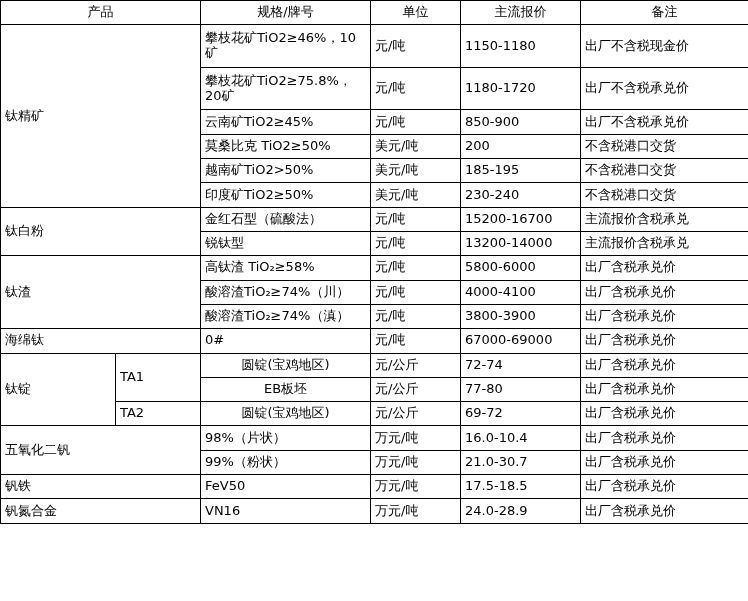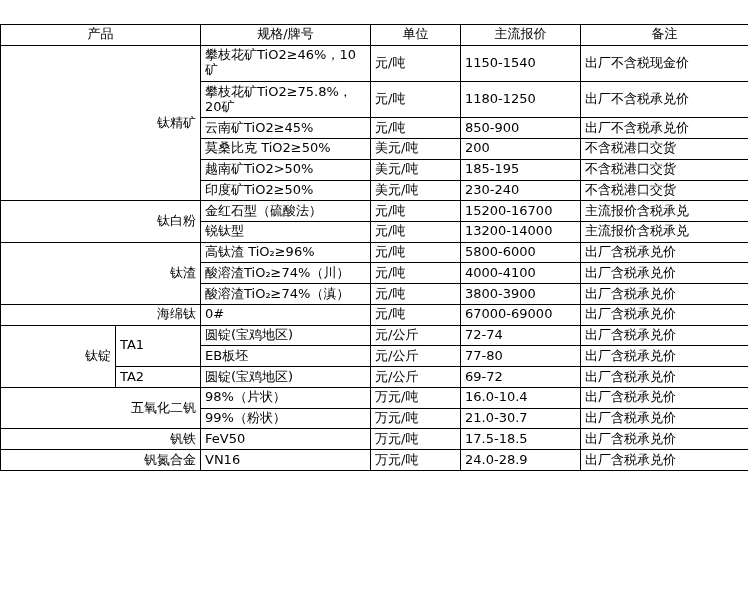--- a/index.html
+++ b/index.html
@@ -10,37 +10,36 @@
   body {
     width: 748px;
     height: 601px;
     font-family: "DejaVu Sans", "Liberation Sans", sans-serif;
     color: #000000;
     overflow: hidden;
   }
   table.price-table {
     border-collapse: collapse;
     width: 748px;
-    height: 447px;
+    height: 524px;
     table-layout: fixed;
-    margin-top: 24px;
   }
   table.price-table td,
   table.price-table th {
     border: 1px solid #000000;
     font-size: 13px;
     font-weight: normal;
     padding: 2px 4px;
     line-height: 1.15;
     box-sizing: border-box;
   }
-  .c-center { text-align: left; }
+  .c-center { text-align: center; }
   .c-left   { text-align: left; padding-left: 6px; }
   .hdr td { text-align: center; font-size: 14px; }
-  .catcell { text-align: right; font-size: 14px; }
+  .catcell { text-align: left; font-size: 14px; }
 </style>
 </head>
 <body>
 
 <table class="price-table">
   <colgroup>
     <col style="width:115px">
     <col style="width:85px">
     <col style="width:170px">
     <col style="width:90px">
@@ -53,27 +52,27 @@
       <td class="c-center">规格/牌号</td>
       <td class="c-center">单位</td>
       <td class="c-center">主流报价</td>
       <td class="c-center">备注</td>
     </tr>
 
     <tr>
       <td class="catcell" colspan="2" rowspan="6">钛精矿</td>
       <td class="c-left">攀枝花矿TiO2≥46%，10矿</td>
       <td class="c-left">元/吨</td>
-      <td class="c-left">1150-1540</td>
+      <td class="c-left">1150-1180</td>
       <td class="c-left">出厂不含税现金价</td>
     </tr>
     <tr>
       <td class="c-left">攀枝花矿TiO2≥75.8%，20矿</td>
       <td class="c-left">元/吨</td>
-      <td class="c-left">1180-1250</td>
+      <td class="c-left">1180-1720</td>
       <td class="c-left">出厂不含税承兑价</td>
     </tr>
     <tr>
       <td class="c-left">云南矿TiO2≥45%</td>
       <td class="c-left">元/吨</td>
       <td class="c-left">850-900</td>
       <td class="c-left">出厂不含税承兑价</td>
     </tr>
     <tr>
       <td class="c-left">莫桑比克 TiO2≥50%</td>
@@ -103,21 +102,21 @@
     </tr>
     <tr>
       <td class="c-left">锐钛型</td>
       <td class="c-left">元/吨</td>
       <td class="c-left">13200-14000</td>
       <td class="c-left">主流报价含税承兑</td>
     </tr>
 
     <tr>
       <td class="catcell" colspan="2" rowspan="3">钛渣</td>
-      <td class="c-left">高钛渣 TiO₂≥96%</td>
+      <td class="c-left">高钛渣 TiO₂≥58%</td>
       <td class="c-left">元/吨</td>
       <td class="c-left">5800-6000</td>
       <td class="c-left">出厂含税承兑价</td>
     </tr>
     <tr>
       <td class="c-left">酸溶渣TiO₂≥74%（川）</td>
       <td class="c-left">元/吨</td>
       <td class="c-left">4000-4100</td>
       <td class="c-left">出厂含税承兑价</td>
     </tr>

